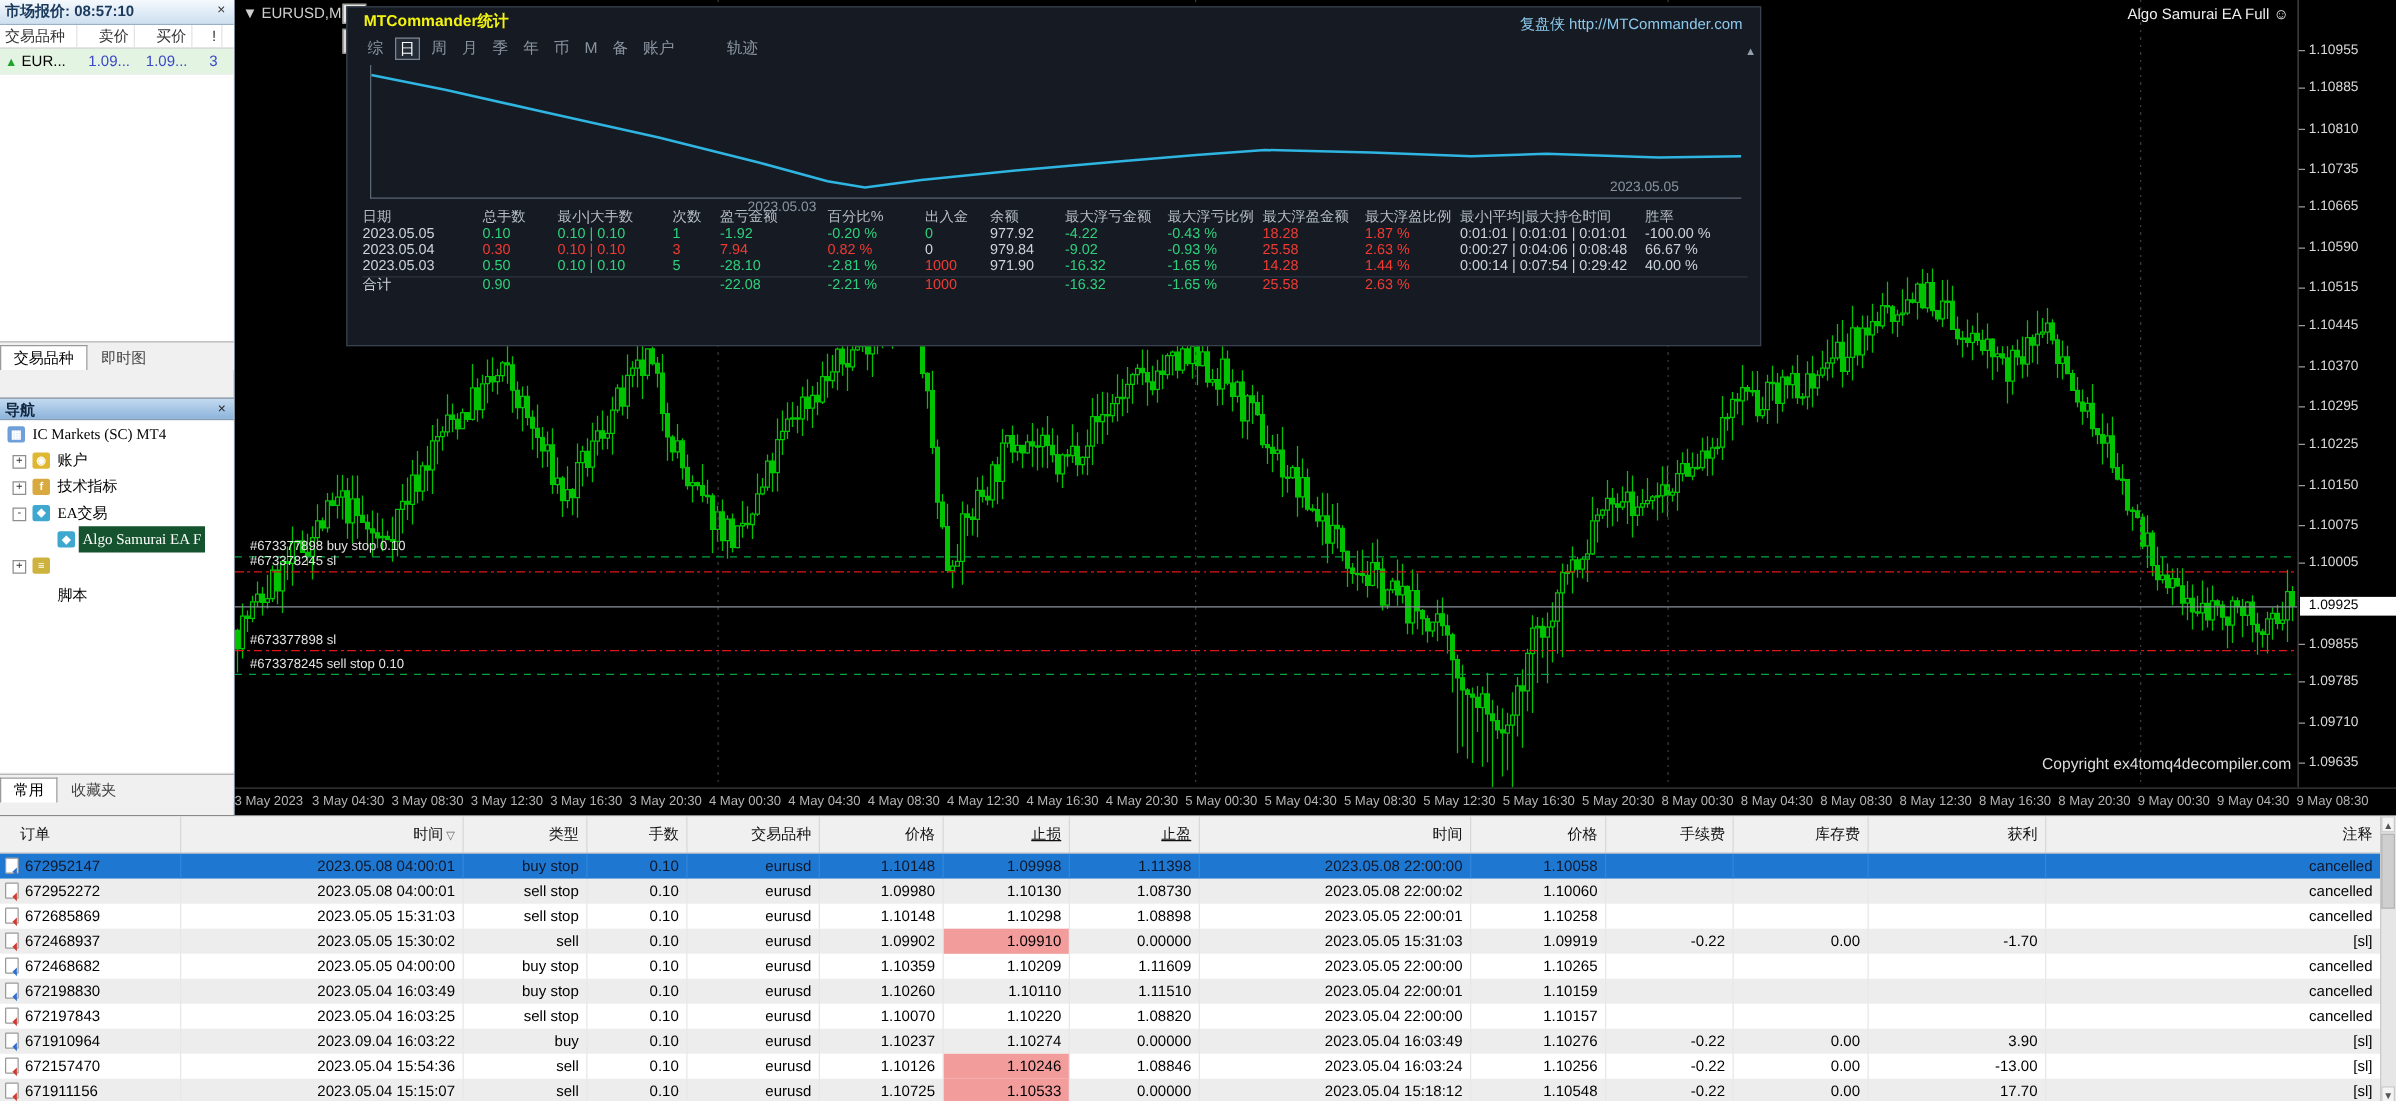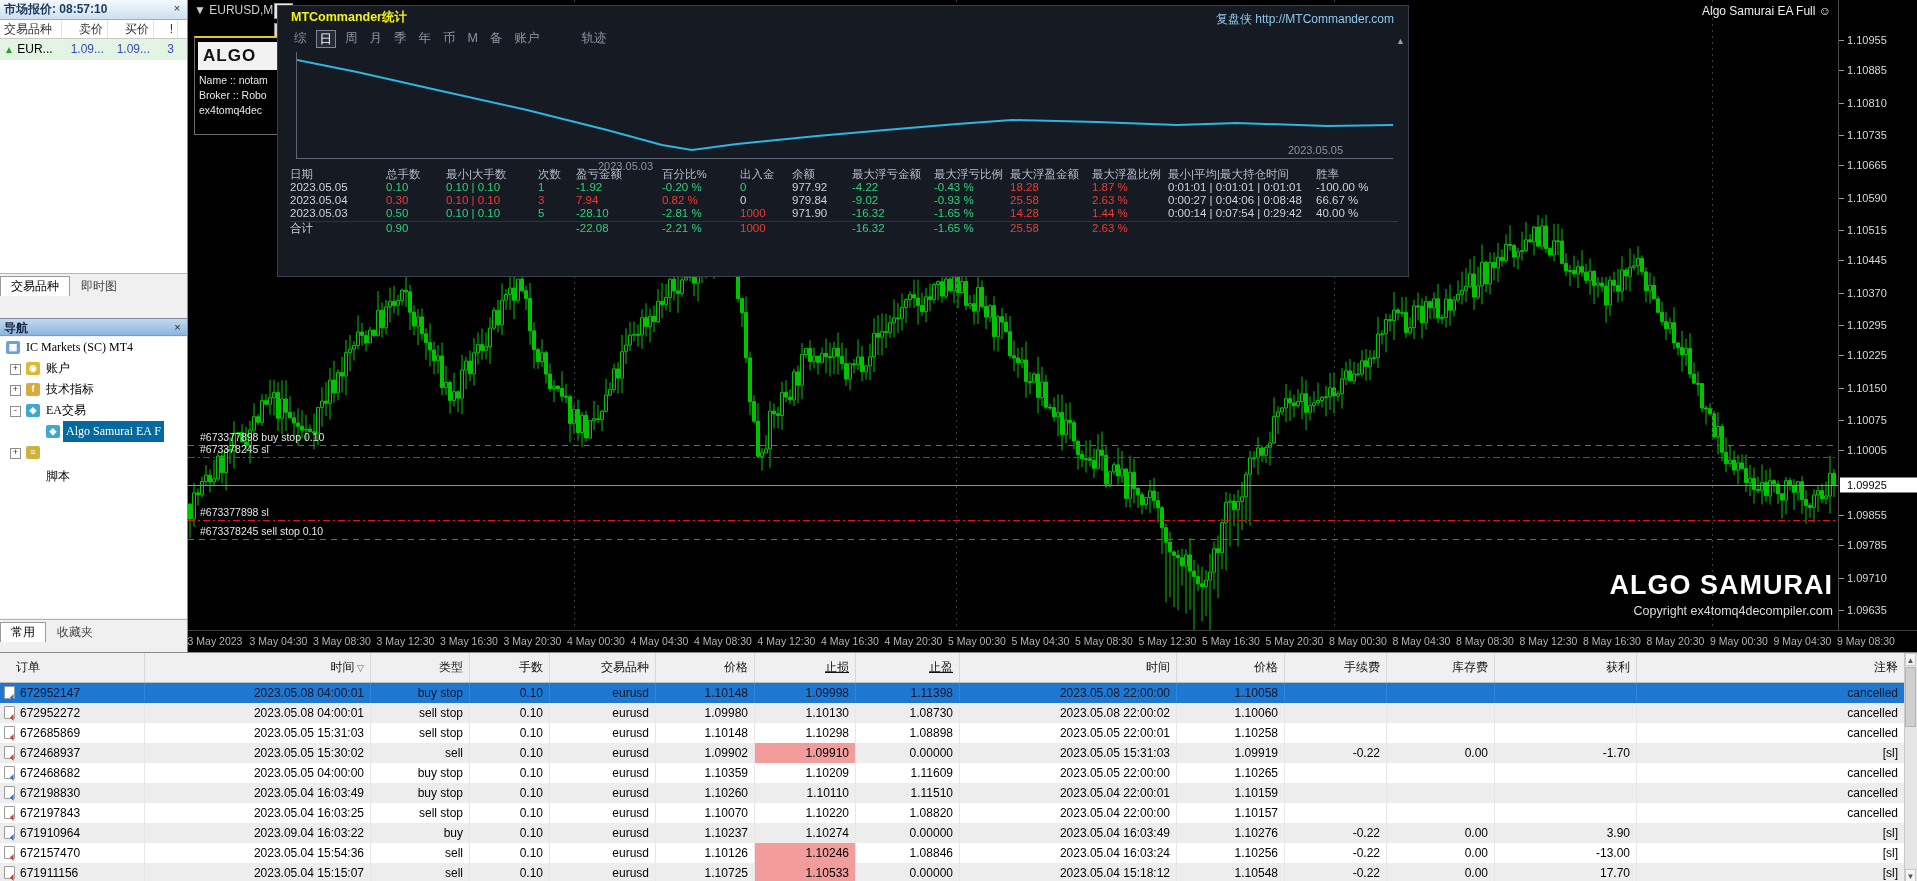--- a/index.html
+++ b/index.html
@@ -22,21 +22,21 @@
   .tab{height:19px;line-height:19px;padding:0 10px;font-size:12px;color:#444;border:1px solid transparent;border-bottom:none;}
   .tab.on{background:#fff;border-color:#9a9a9a;color:#000;}
   #nav-title{position:absolute;left:0;top:318px;width:187px;height:18px;line-height:18px;padding:0 4px;box-sizing:border-box;
              background:linear-gradient(#c3daf0,#8db4dc);color:#12273f;font-weight:bold;border-top:1px solid #7f8a99;border-bottom:1px solid #7e9cba;}
   #nav-title .x{position:absolute;right:3px;top:2px;width:13px;height:13px;line-height:12px;text-align:center;font-weight:normal;font-size:11px;color:#222;}
   #nav-tree{position:absolute;left:0;top:337px;width:187px;height:281px;background:#fff;overflow:hidden;}
   .trow{position:relative;height:21px;line-height:21px;white-space:nowrap;color:#000;}
   .trow .exp{position:absolute;top:6px;width:9px;height:9px;background:#fff;border:1px solid #8e8e8e;line-height:7px;text-align:center;font-size:9px;color:#333;}
   .trow .tico{position:absolute;top:4px;width:14px;height:13px;border-radius:2px;text-align:center;line-height:13px;font-size:9px;color:#fff;font-weight:bold;}
   .trow .lbl{position:absolute;top:0;padding:0 3px;font-family:Liberation Serif, serif;}
-  .trow .lbl.sel{background:#0369a1;color:#fff;}
+  .trow .lbl.sel{background:#14532d;color:#fff;}
   
   #chart{position:absolute;left:188px;top:0;width:1729px;height:652px;background:#000;overflow:hidden;}
   #chart-title{position:absolute;left:6px;top:3px;color:#cfcfcf;font-size:12px;}
   #btn-min{position:absolute;left:86px;top:3px;width:17px;height:14px;background:#e8e6e2;border:1px solid #9a9a9a;color:#222;font-size:10px;line-height:11px;text-align:center;}
   #btn-move{position:absolute;left:86px;top:23px;width:18px;height:18px;background:#ddd9d2;border:1px solid #8f8f8f;color:#222;font-size:11px;line-height:17px;text-align:center;}
   #ea-label{position:absolute;right:86px;top:4px;color:#efefef;font-size:12px;}
   #infobox{position:absolute;left:6px;top:36px;width:93px;height:96px;background:#000;border:1px solid #6a6a6a;border-top:2px solid #e8c71e;overflow:hidden;}
   #infobox .band{margin:4px 3px 3px 3px;height:28px;background:#f2f2f2;color:#111;font-weight:bold;font-size:17px;line-height:28px;padding-left:5px;letter-spacing:1px;}
   #infobox .il{color:#e8e8e8;font-size:10.5px;line-height:15px;padding-left:4px;white-space:nowrap;}
   #plot{position:absolute;left:0;top:0;width:1650px;height:630px;}
@@ -187,28 +187,21 @@
         <div class="olabel" style="top: 430.6px;">#673377898 buy stop 0.10</div>
         <div class="oline sl" style="top: 456.7px;"></div>
         <div class="olabel" style="top: 442.7px;">#673378245 sl</div>
         <div class="oline sl" style="top: 520.2px;"></div>
         <div class="olabel" style="top: 506.2px;">#673377898 sl</div>
         <div class="oline pend" style="top: 538.7px;"></div>
         <div class="olabel" style="top: 524.7px;">#673378245 sell stop 0.10</div>
         <div id="cur-line" style="top: 484.8px;"></div>
       </div>
 
-    <div id="infobox">
-      <div class="band">ALGO</div>
-      <div class="il">Name :: notam</div>
-      <div class="il">Broker :: Robo</div>
-      <div class="il">ex4tomq4dec</div>
-    </div>
-
-    <div id="wm1">ALGO SAMURAI</div>
+
     <div id="wm2">Copyright  ex4tomq4decompiler.com</div>
 
     <div id="paxis">
         <div class="pmark" style="top: 40px;"></div>
         <div class="ptick" style="top: 40px;">1.10955</div>
         <div class="pmark" style="top: 70.2px;"></div>
         <div class="ptick" style="top: 70.2px;">1.10885</div>
         <div class="pmark" style="top: 102.6px;"></div>
         <div class="ptick" style="top: 102.6px;">1.10810</div>
         <div class="pmark" style="top: 135px;"></div>

